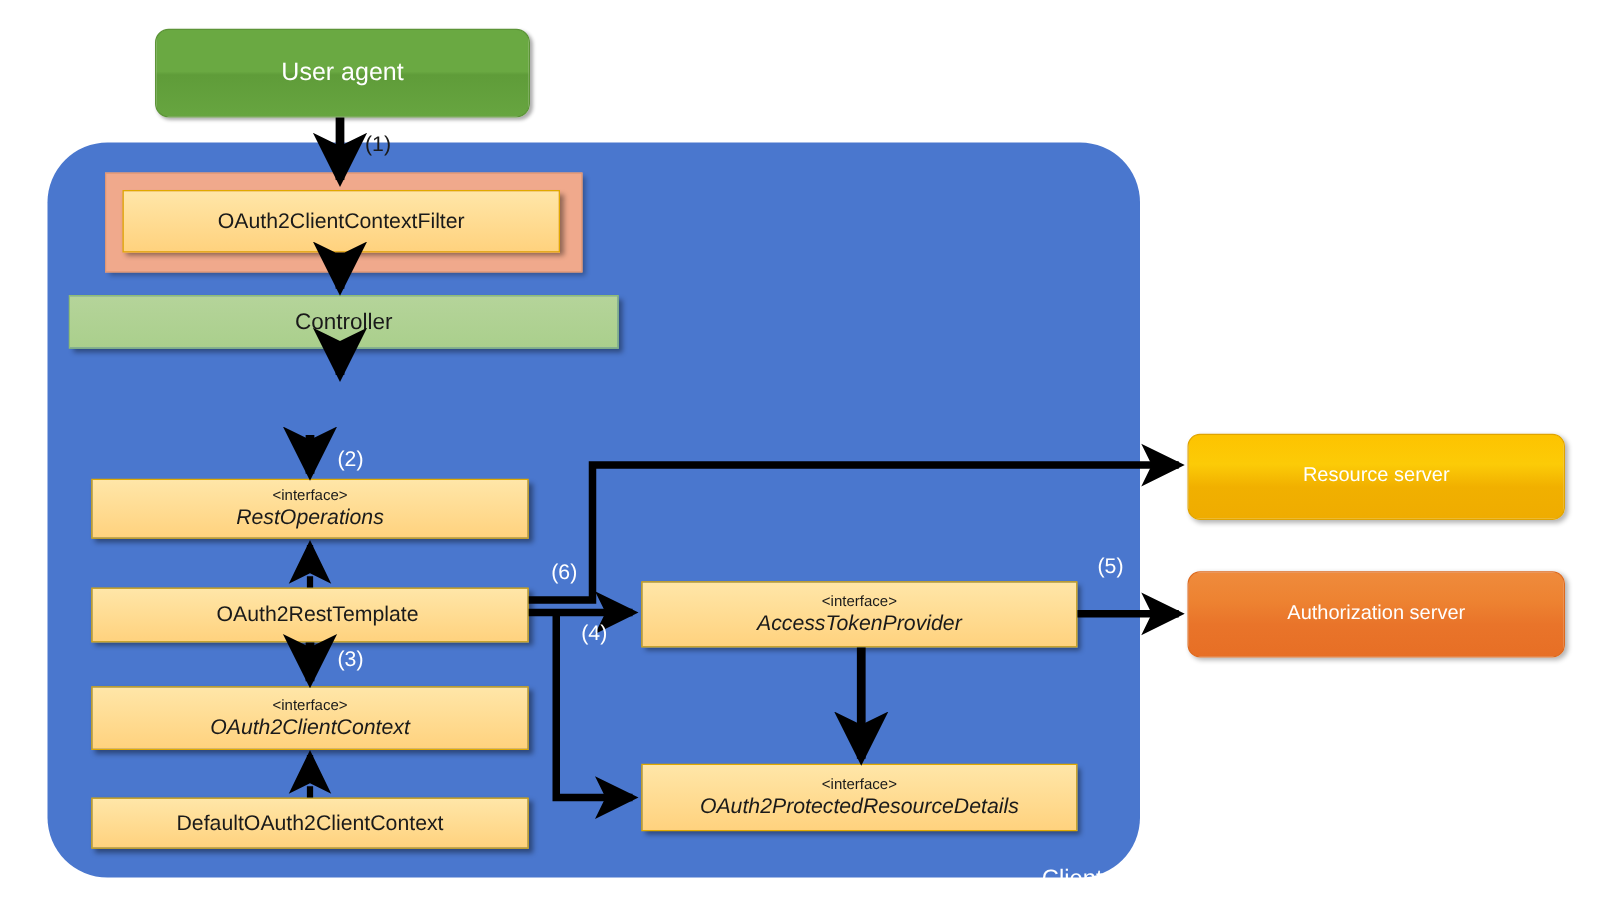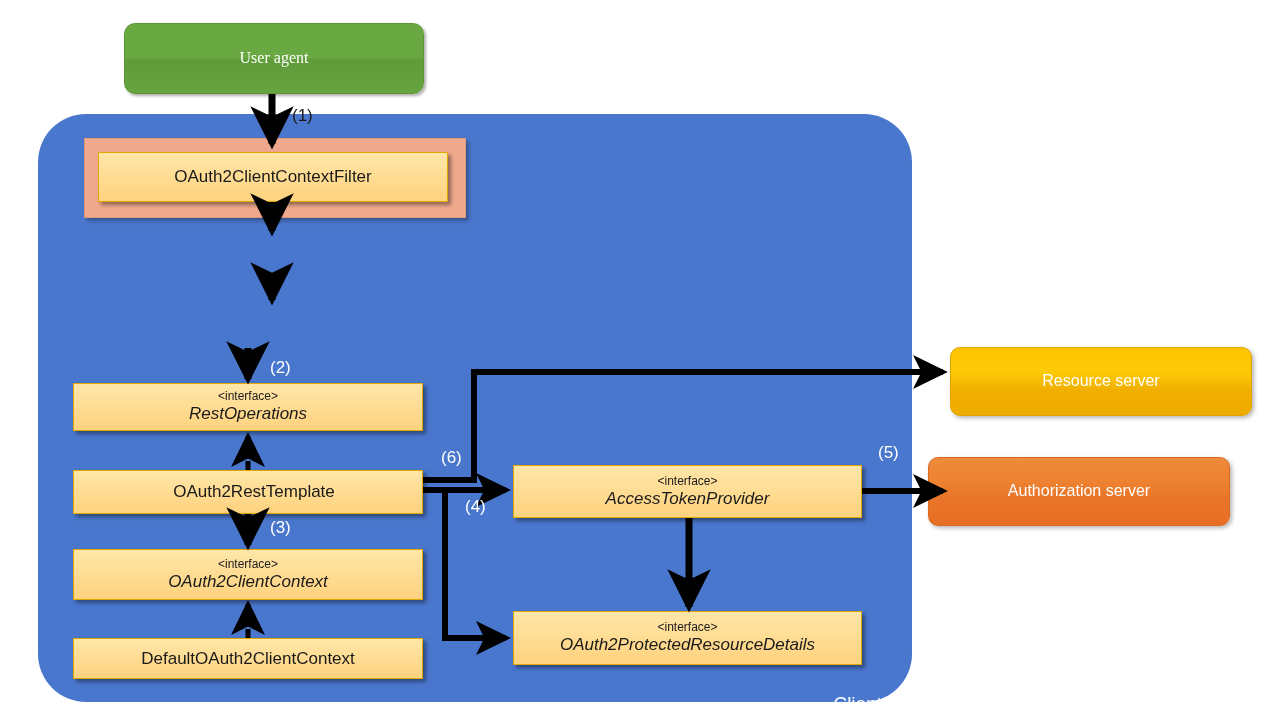--- a/index.html
+++ b/index.html
@@ -31,23 +31,22 @@
     line-height: 1.16;
     z-index: 4;
   }
 
   
   .node-useragent {
     background: linear-gradient(180deg, #6aa942 0%, #6aa942 48%, #5f9c39 52%, #67a540 100%);
     border: 1px solid #5c9437;
     border-radius: 11px;
     color: #ffffff;
-    font-size: 16px;
+    font-size: 20px;
     box-shadow: 2px 2px 3px rgba(0,0,0,0.32);
-    font-family: Liberation Serif, serif;
   }
 
   
   .node-layer {
     background: linear-gradient(180deg, #b5d49a 0%, #aacf8c 100%);
     border: 1px solid #8fbd73;
     color: #1a1a1a;
     font-size: 18px;
     box-shadow: 3px 3px 4px rgba(0,0,0,0.38);
   }
@@ -165,20 +164,23 @@
   <div id="filter-wrapper"></div>
 
   <div class="box node-useragent" style="left:124px; top:23px; width:300px; height:71px;">
     <span>User agent</span>
   </div>
 
   <div class="box node-class" style="left:98px; top:152px; width:350px; height:50px;">
     <span>OAuth2ClientContextFilter</span>
   </div>
 
+  <div class="box node-layer" style="left:55px; top:236px; width:440px; height:43px;">
+    <span>Controller</span>
+  </div>
 
 
   <div class="box node-class" style="left:73px; top:383px; width:350px; height:48px;">
     <span class="stereo">&lt;interface&gt;</span>
     <span class="iname">RestOperations</span>
   </div>
 
   <div class="box node-class" style="left:73px; top:470px; width:350px; height:44px;padding-left:12px;">
     <span>OAuth2RestTemplate</span>
   </div>
@@ -199,21 +201,21 @@
 
   <div class="box node-class" style="left:513px; top:611px; width:349px; height:54px;">
     <span class="stereo">&lt;interface&gt;</span>
     <span class="iname">OAuth2ProtectedResourceDetails</span>
   </div>
 
   <div class="box node-resource" style="left:950px; top:347px; width:302px; height:69px;">
     <span>Resource server</span>
   </div>
 
-  <div class="box node-auth" style="left:928px; top:457px; width:302px; height:69px;">
+  <div class="box node-auth" style="left:950px; top:457px; width:302px; height:69px;">
     <span>Authorization server</span>
   </div>
 
   <svg id="connectors" viewBox="0 0 1280 720" width="1280" height="720">
     <defs>
       <marker id="ah" markerWidth="7" markerHeight="7" refX="5.4" refY="3.5" orient="auto" markerUnits="strokeWidth">
         <path d="M0,0.4 L6.2,3.5 L0,6.6 L1.5,3.5 Z" fill="#000000"></path>
       </marker>
       <marker id="ahs" markerWidth="8" markerHeight="8" refX="6.2" refY="4" orient="auto" markerUnits="strokeWidth">
         <path d="M0,0.6 L7,4 L0,7.4 L1.7,4 Z" fill="#000000"></path>

